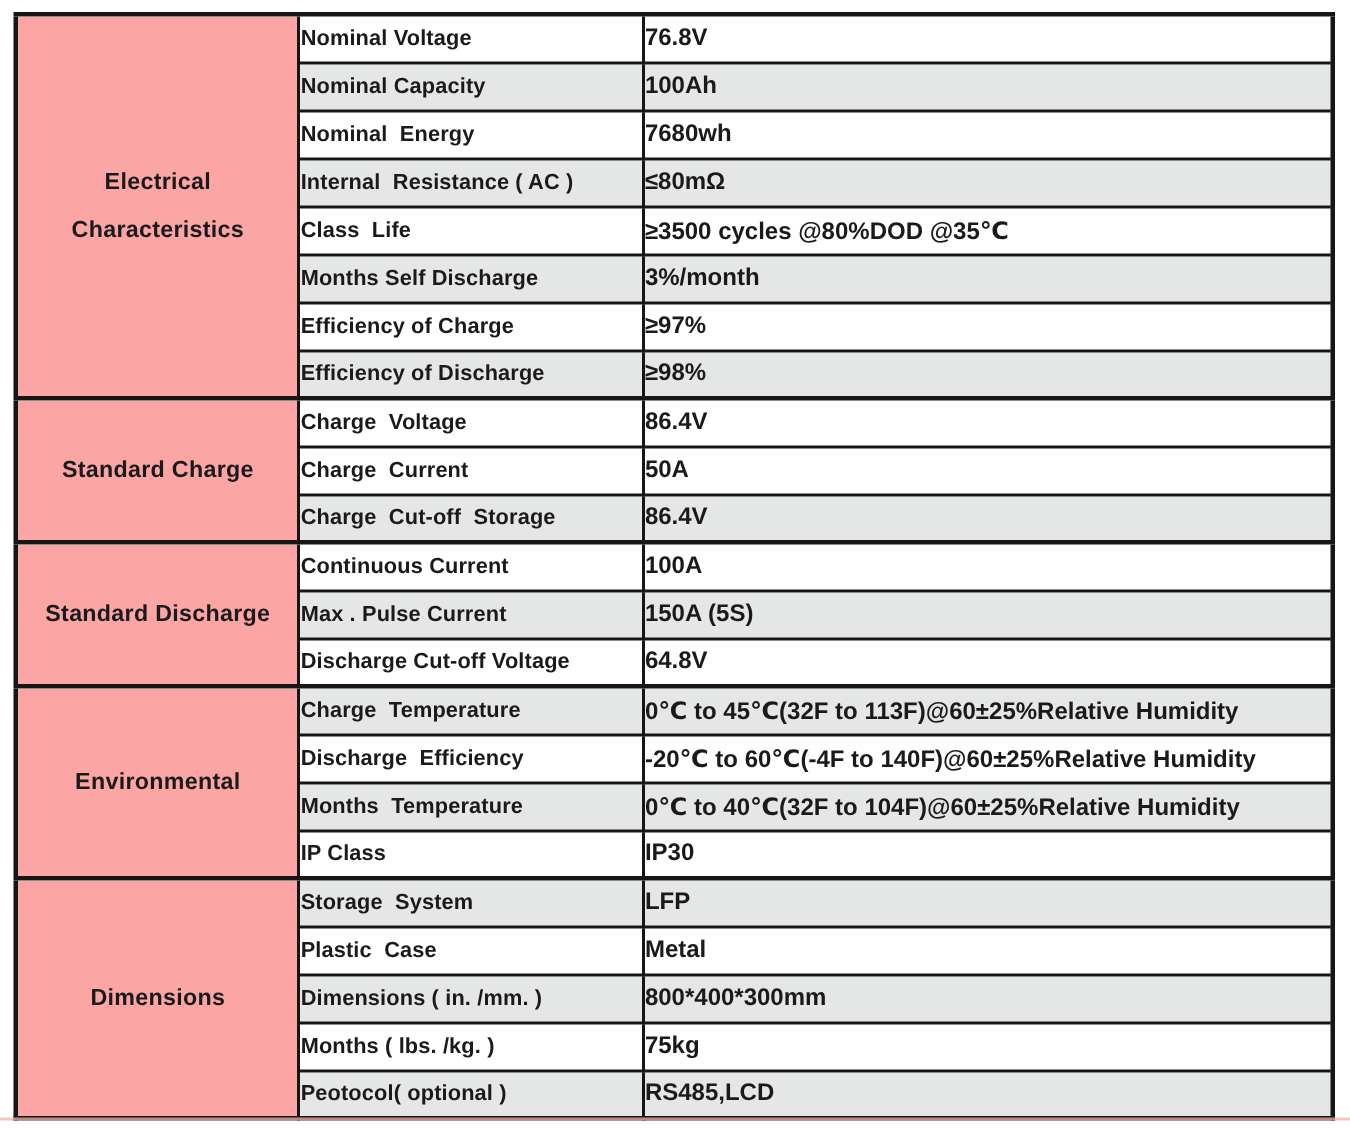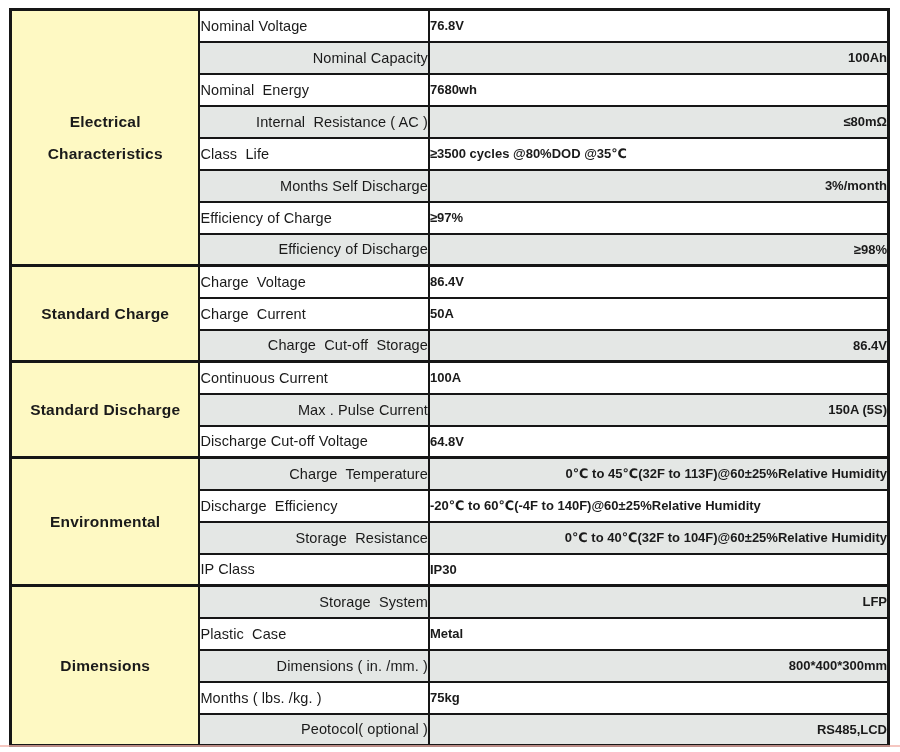--- a/index.html
+++ b/index.html
@@ -29,44 +29,44 @@
     border:2px solid var(--border);
     padding:0;
     vertical-align:middle;
     overflow:hidden;
   }
   table.spec{border:3px solid var(--border);}
   tr.sec-start td{border-top-width:3px;}
   td.cat{
     width:186px;
     text-align:center;
-    background:#fef9c3;
+    background:#fca5a5;
     font-weight:bold;
     font-size:15.5px;
     letter-spacing:0.2px;
   }
   td.cat .cat-line{line-height:32px;}
   td.cat .cat-line:empty{display:none;}
   td.param{
     width:227px;
-    font-weight:normal;
+    font-weight:bold;
     font-size:14.5px;
     padding-left:12px;
     white-space:pre-wrap;
     letter-spacing:0.1px;
   }
   td.val{
     width:456px;
     font-weight:bold;
-    font-size:13px;
+    font-size:16px;
     padding-left:13px;
     white-space:pre-wrap;
   }
   tr{height:32px;}
-  tr.shaded td.param, tr.shaded td.val{background:var(--row_shade);text-align:right;}
+  tr.shaded td.param, tr.shaded td.val{background:var(--row_shade);}
   .pink-line{
     position:absolute;
     left:0;top:745px;
     width:900px;height:2px;
     background:var(--bottom_line);
     opacity:0.75;
   }
 </style>
 </head>
 <body>
@@ -152,21 +152,21 @@
 
         </td>
         <td class="param">Charge  Temperature</td>
         <td class="val">0℃ to 45℃(32F to 113F)@60±25%Relative Humidity</td>
       </tr>
       <tr>
         <td class="param">Discharge  Efficiency</td>
         <td class="val">-20℃ to 60℃(-4F to 140F)@60±25%Relative Humidity</td>
       </tr>
       <tr class="shaded">
-        <td class="param">Storage  Resistance</td>
+        <td class="param">Months  Temperature</td>
         <td class="val">0℃ to 40℃(32F to 104F)@60±25%Relative Humidity</td>
       </tr>
       <tr>
         <td class="param">IP Class</td>
         <td class="val">IP30</td>
       </tr>
 
       <tr class="sec-start shaded">
         <td class="cat" rowspan="5">
           <div class="cat-line">Dimensions</div>

